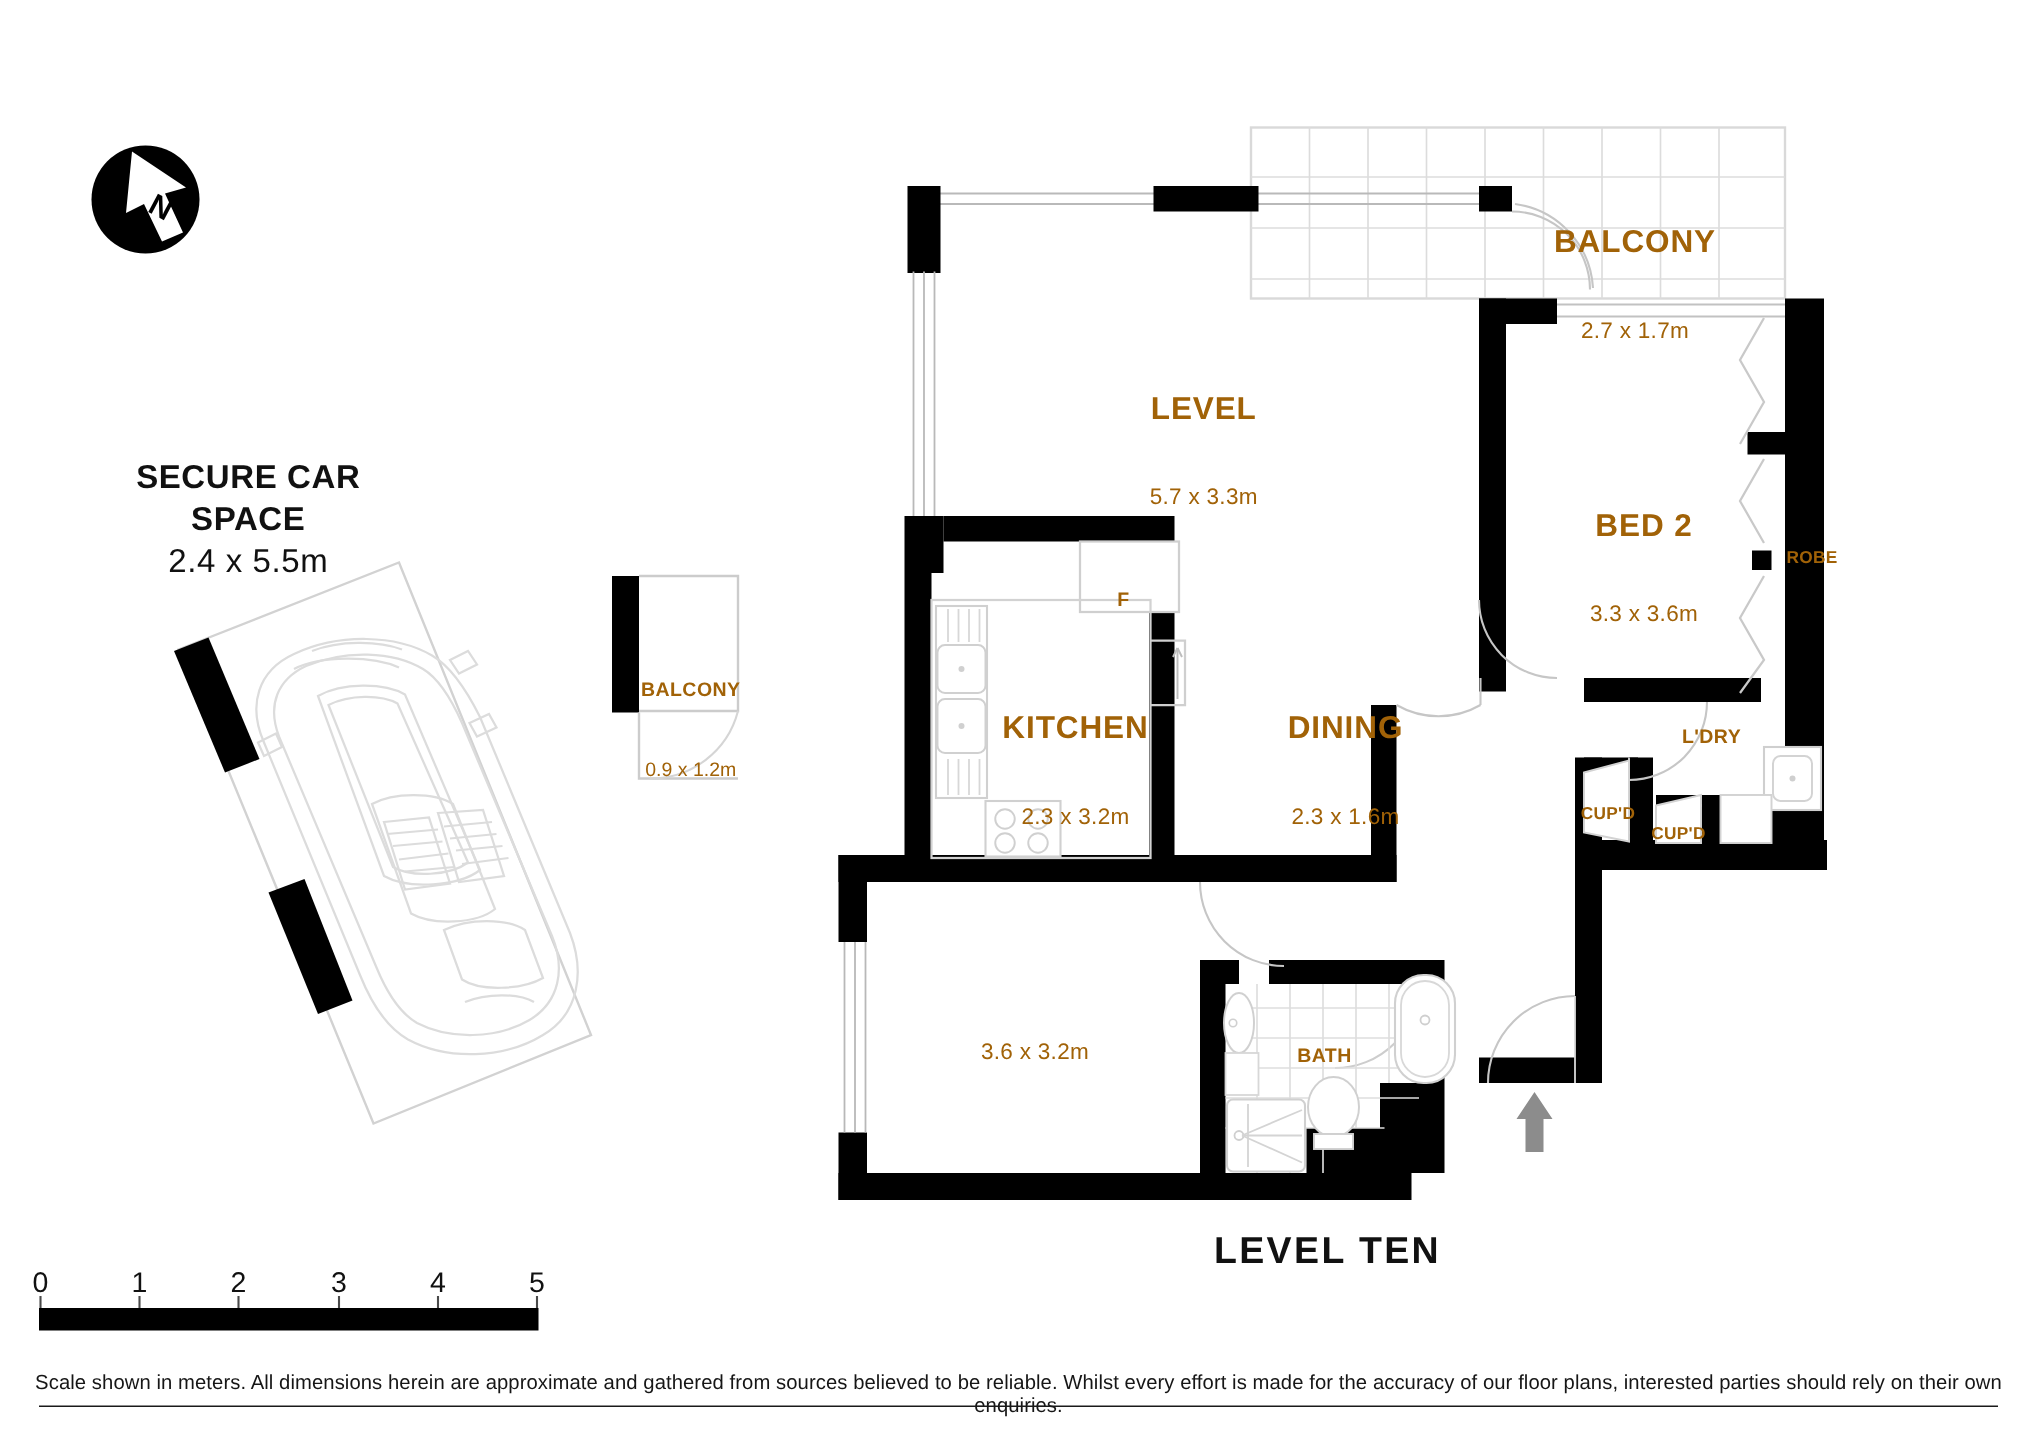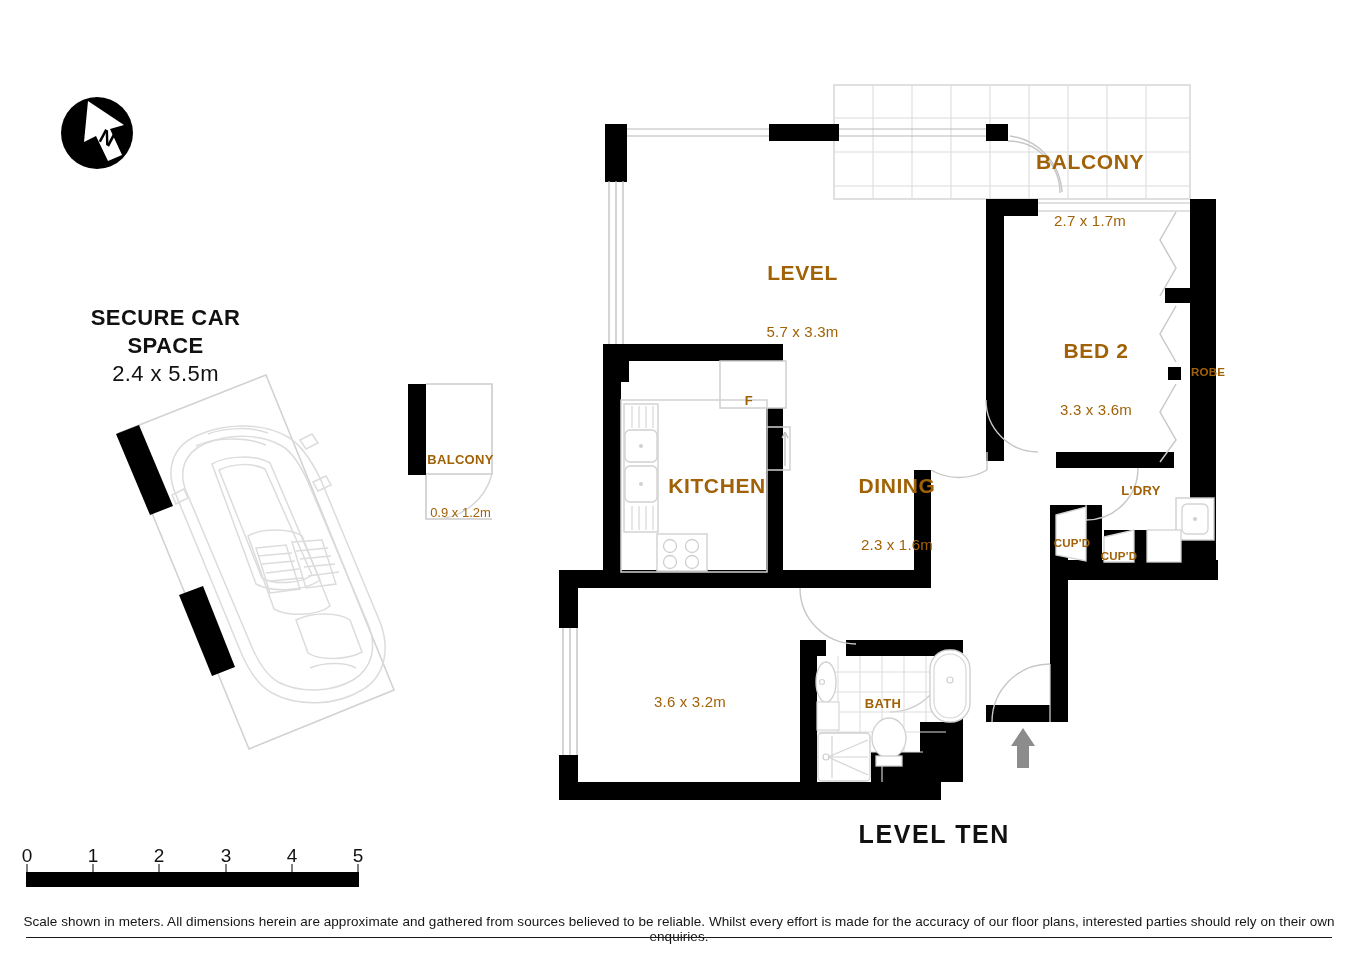--- a/index.html
+++ b/index.html
@@ -437,20 +437,21 @@
     <div class="room-dims">2.7 x 1.7m</div>
   </div>
 
   <div class="lbl" style="left:990px; top:301px; width:212px;">
     <div class="room-name">BED 2</div>
     <div class="room-dims">3.3 x 3.6m</div>
   </div>
 
   <div class="lbl" style="left:607px; top:436px; width:220px;">
     <div class="room-name">KITCHEN</div>
+    <div class="room-dims">2.3 x 3.2m</div>
   </div>
 
   <div class="lbl" style="left:737px; top:436px; width:320px;">
     <div class="room-name">DINING</div>
     <div class="room-dims">2.3 x 1.6m</div>
   </div>
 
   <div class="lbl" style="left:580px; top:655px; width:220px;">
     <div class="room-dims">3.6 x 3.2m</div>
   </div>
@@ -462,21 +463,21 @@
   <div class="lbl" style="left:718px; top:372px; width:44px;">
     <span class="small-name">F</span>
   </div>
 
   <div class="lbl tiny-name" style="left:1178px; top:366px; width:60px; text-align:center;">ROBE</div>
 
   <div class="lbl tiny-name" style="left:1043px; top:537px; width:58px;">CUP'D</div>
 
   <div class="lbl tiny-name" style="left:1090px; top:550px; width:58px;">CUP'D</div>
 
-  <div class="level-title" style="left:760px; top:820px; width:250px;text-align:right;">LEVEL TEN</div>
+  <div class="level-title" style="left:760px; top:820px; width:250px;">LEVEL TEN</div>
 
   <div class="scale-wrap">
     <div class="scale-nums">
       <span style="left:1px;">0</span>
       <span style="left:67px;">1</span>
       <span style="left:133px;">2</span>
       <span style="left:200px;">3</span>
       <span style="left:266px;">4</span>
       <span style="left:332px;">5</span>
     </div>

